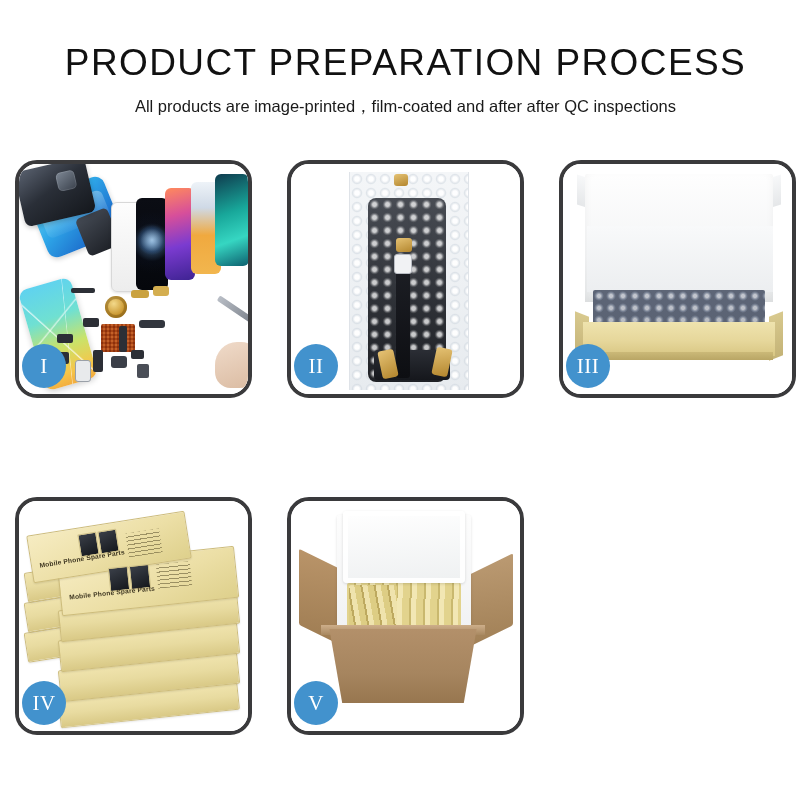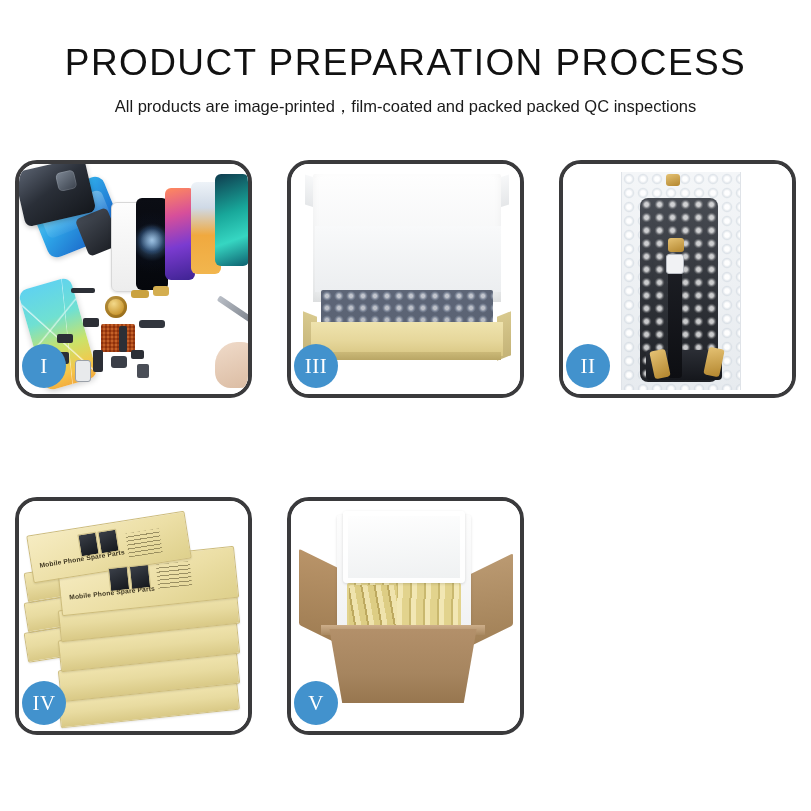--- a/index.html
+++ b/index.html
@@ -475,21 +475,21 @@
   .c-edge {
     position:absolute; left: 122px; top: 58px; width: 2px; height: 128px;
     background: rgba(110,88,60,.6);
   }
 </style>
 </head>
 <body>
 
 <div class="header">
   <h1 class="page-title">PRODUCT PREPARATION PROCESS</h1>
-  <p class="page-subtitle">All products are image-printed，film-coated and packed packed QC inspections</p>
+  <p class="page-subtitle">All products are image-printed，film-coated and after after QC inspections</p>
 </div>
 
 <div class="panel-grid">
 
   <div class="panel">
     <div class="panel-stage">
       <div class="ph ph-blue-film"></div>
       <div class="ph ph-dark-small"></div>
       <div class="ph ph-white"></div>
       <div class="ph ph-black"></div>
@@ -514,47 +514,47 @@
       <div class="flexcable c13"></div>
       <div class="ph-back"></div>
       <div class="tweezers"></div>
       <div class="hand"></div>
     </div>
     <div class="badge">I</div>
   </div>
 
   <div class="panel">
     <div class="panel-stage">
-      <div class="box3-lid-flapL"></div>
-      <div class="box3-lid-flapR"></div>
-      <div class="box3-lid"></div>
-      <div class="box3-inner-white"></div>
-      <div class="box3-bubble"></div>
-      <div class="box3-sideL"></div>
-      <div class="box3-sideR"></div>
-      <div class="box3-front"></div>
-      <div class="box3-base-shadow"></div>
-    </div>
-    <div class="badge">III</div>
-  </div>
-
-  <div class="panel">
-    <div class="panel-stage">
       <div class="bubble-bag">
         <div class="wrapped-part"></div>
         <div class="part-foot"></div>
         <div class="part-ribbon"></div>
         <div class="part-chip"></div>
         <div class="gold-tab gt1"></div>
         <div class="gold-tab gt4"></div>
         <div class="gold-tab gt2"></div>
         <div class="gold-tab gt3"></div>
       </div>
     </div>
     <div class="badge">II</div>
+  </div>
+
+  <div class="panel">
+    <div class="panel-stage">
+      <div class="box3-lid-flapL"></div>
+      <div class="box3-lid-flapR"></div>
+      <div class="box3-lid"></div>
+      <div class="box3-inner-white"></div>
+      <div class="box3-bubble"></div>
+      <div class="box3-sideL"></div>
+      <div class="box3-sideR"></div>
+      <div class="box3-front"></div>
+      <div class="box3-base-shadow"></div>
+    </div>
+    <div class="badge">III</div>
   </div>
 
   <div class="panel">
     <div class="panel-stage">
       <div class="stack">
         <div class="sbox sb-l3"></div>
         <div class="sbox sb-l2"></div>
         <div class="sbox sb-l1"></div>
         <div class="sbox sb-r4"></div>
         <div class="sbox sb-r3"></div>

